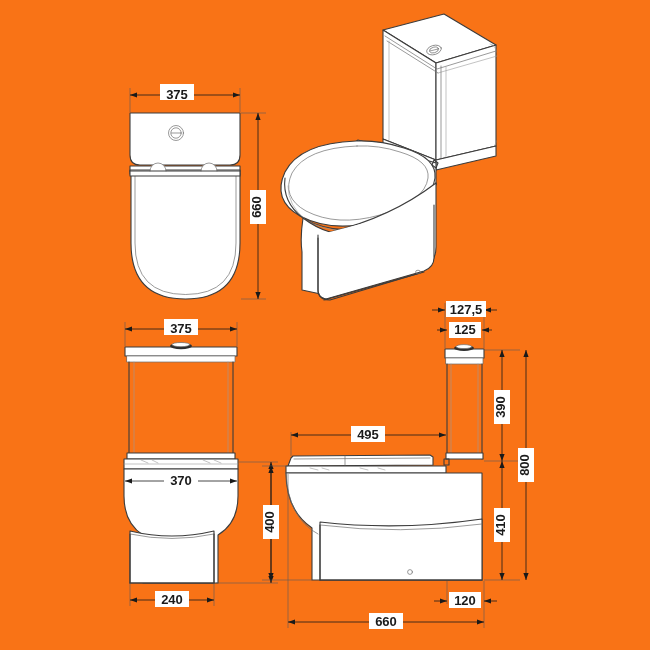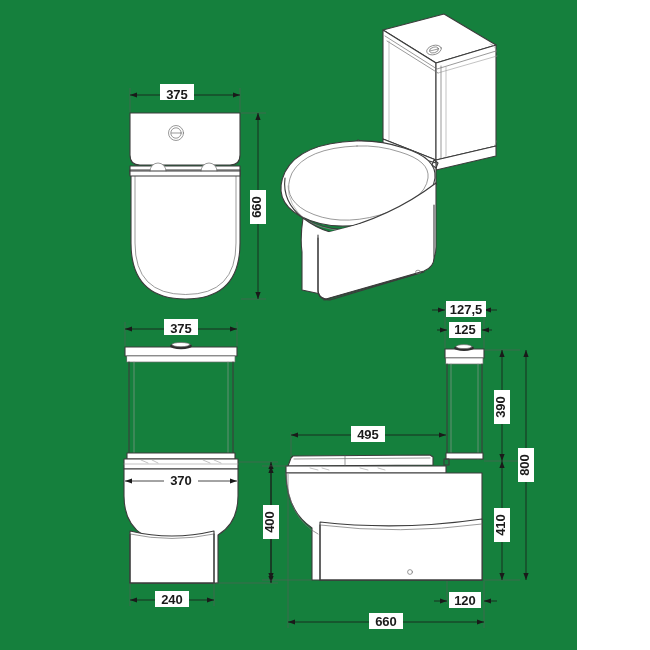--- a/index.html
+++ b/index.html
@@ -6,23 +6,23 @@
   html, body {
     margin: 0;
     padding: 0;
     background: #ffffff;
   }
   body {
     font-family: "Liberation Sans", sans-serif;
   }
   #sheet {
     position: relative;
-    width: 577px;
+    width: 650px;
     height: 650px;
-    background: #15803d;
+    background: #f97316;
     overflow: hidden;
   }
   #sheet svg {
     display: block;
   }
   text {
     font-family: "Liberation Sans", sans-serif;
     font-weight: bold;
     fill: #1a1a1a;
   }

